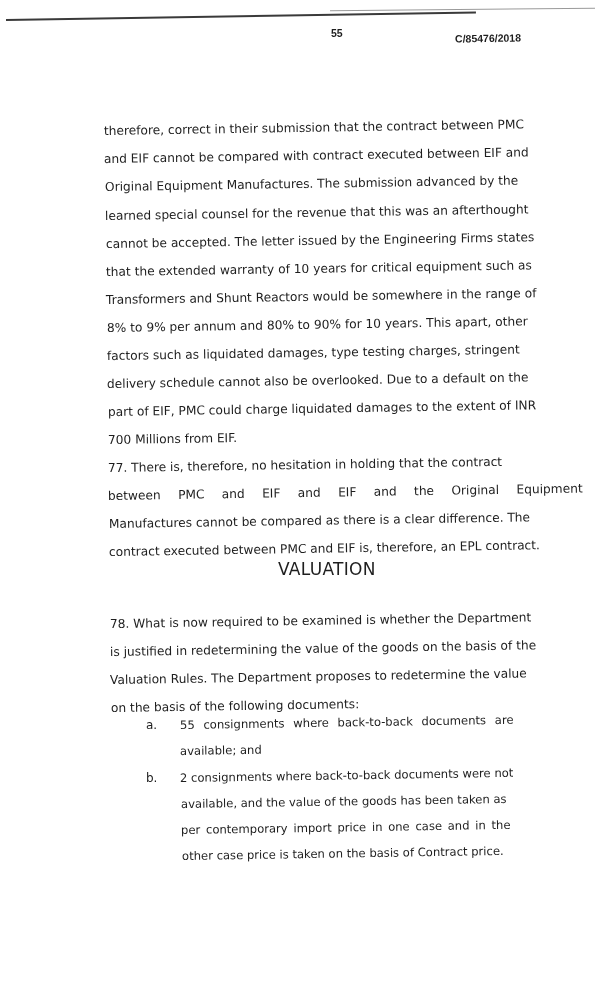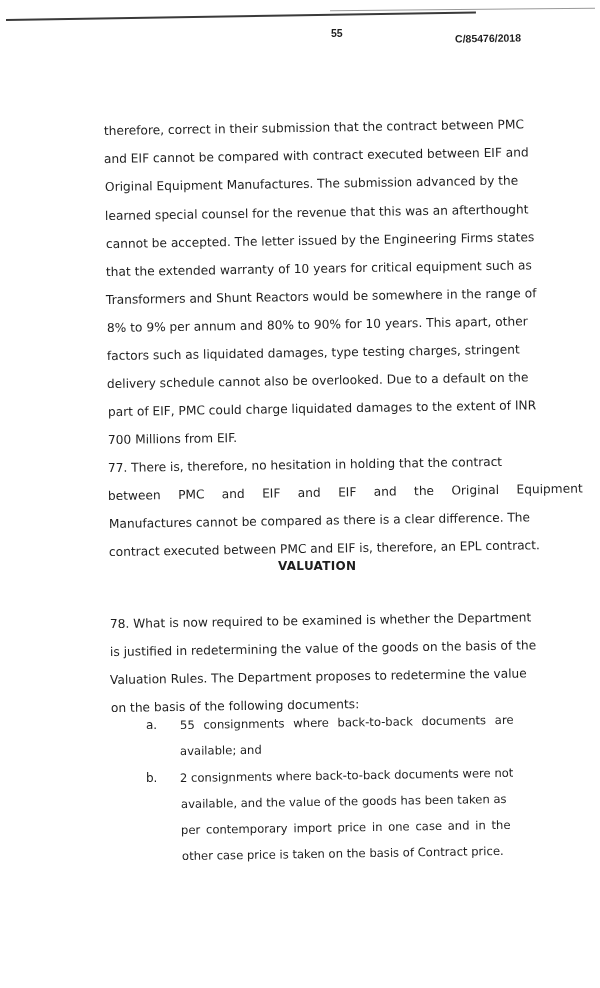--- a/index.html
+++ b/index.html
@@ -22,21 +22,21 @@
     }
     .case-number {
       position: absolute; left: 455px; top: 32px; font-size: 10.5px; font-weight: bold;
       font-family: "Liberation Sans", sans-serif; transform: rotate(-1deg);
     }
     .line {
       position: absolute; font-size: 12.2px; white-space: nowrap;
       transform-origin: left center; transform: rotate(-0.9deg);
     }
     .heading {
-      position: absolute; left: 278px; top: 559px; font-size: 12px; font-weight: bold;
+      position: absolute; left: 278px; top: 559px; font-size: 17px; font-weight: normal;
       letter-spacing: 0.3px;
     }
     .list-marker { position: absolute; font-size: 12px; }
     .list-line { position: absolute; font-size: 11.6px; white-space: nowrap; transform: rotate(-0.9deg); transform-origin: left center; }
   </style>
 </head>
 <body>
 
 <div class="scan-top-line"></div>
 <div class="scan-top-line2"></div>

